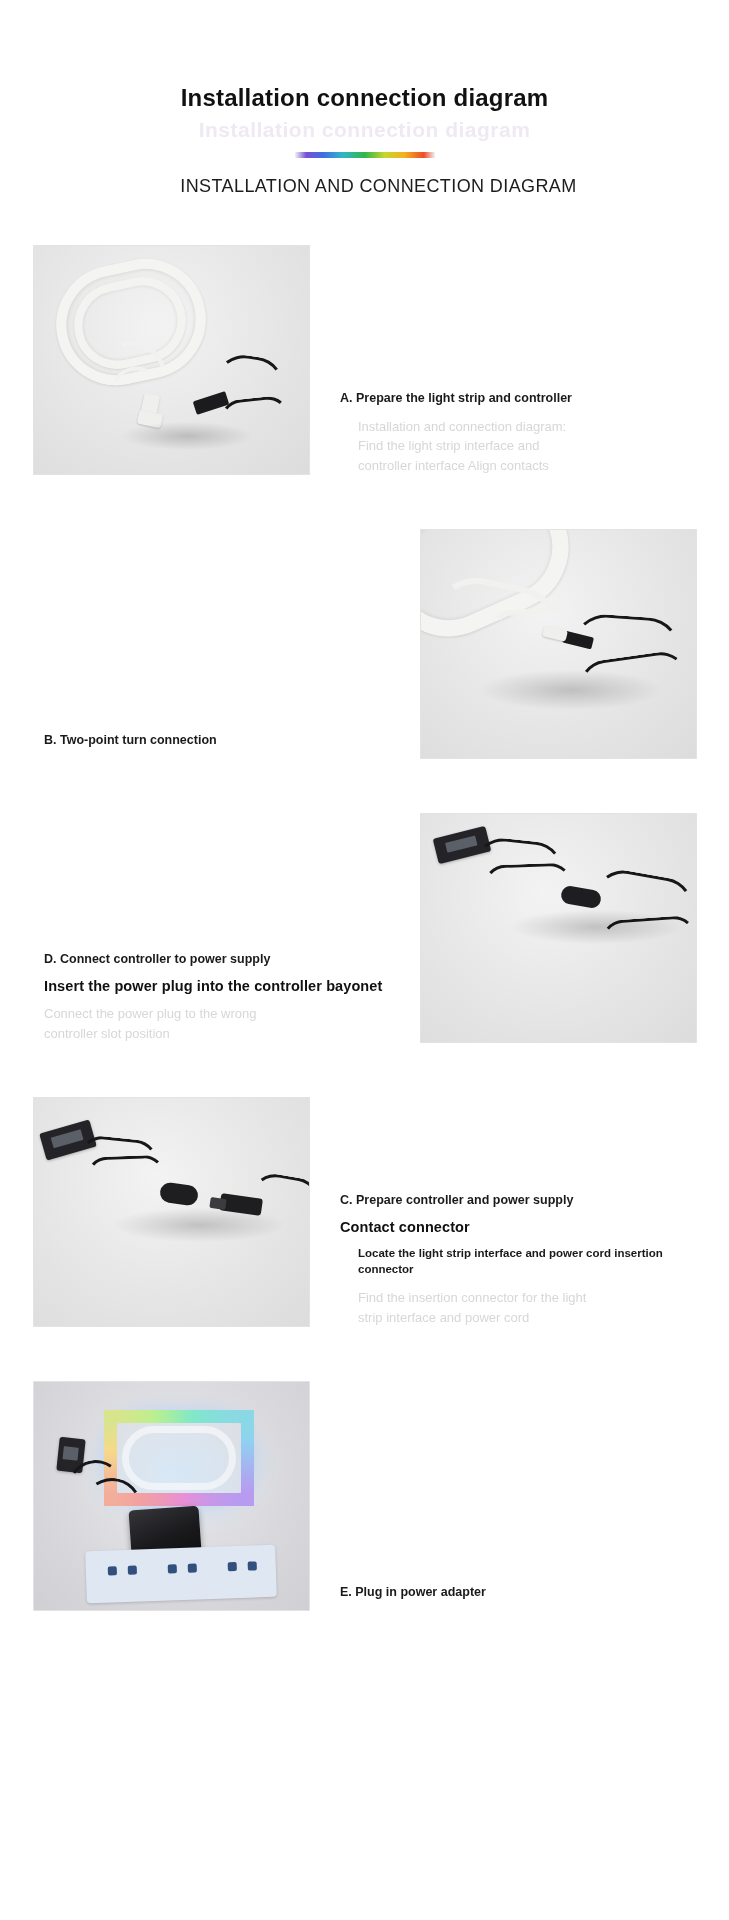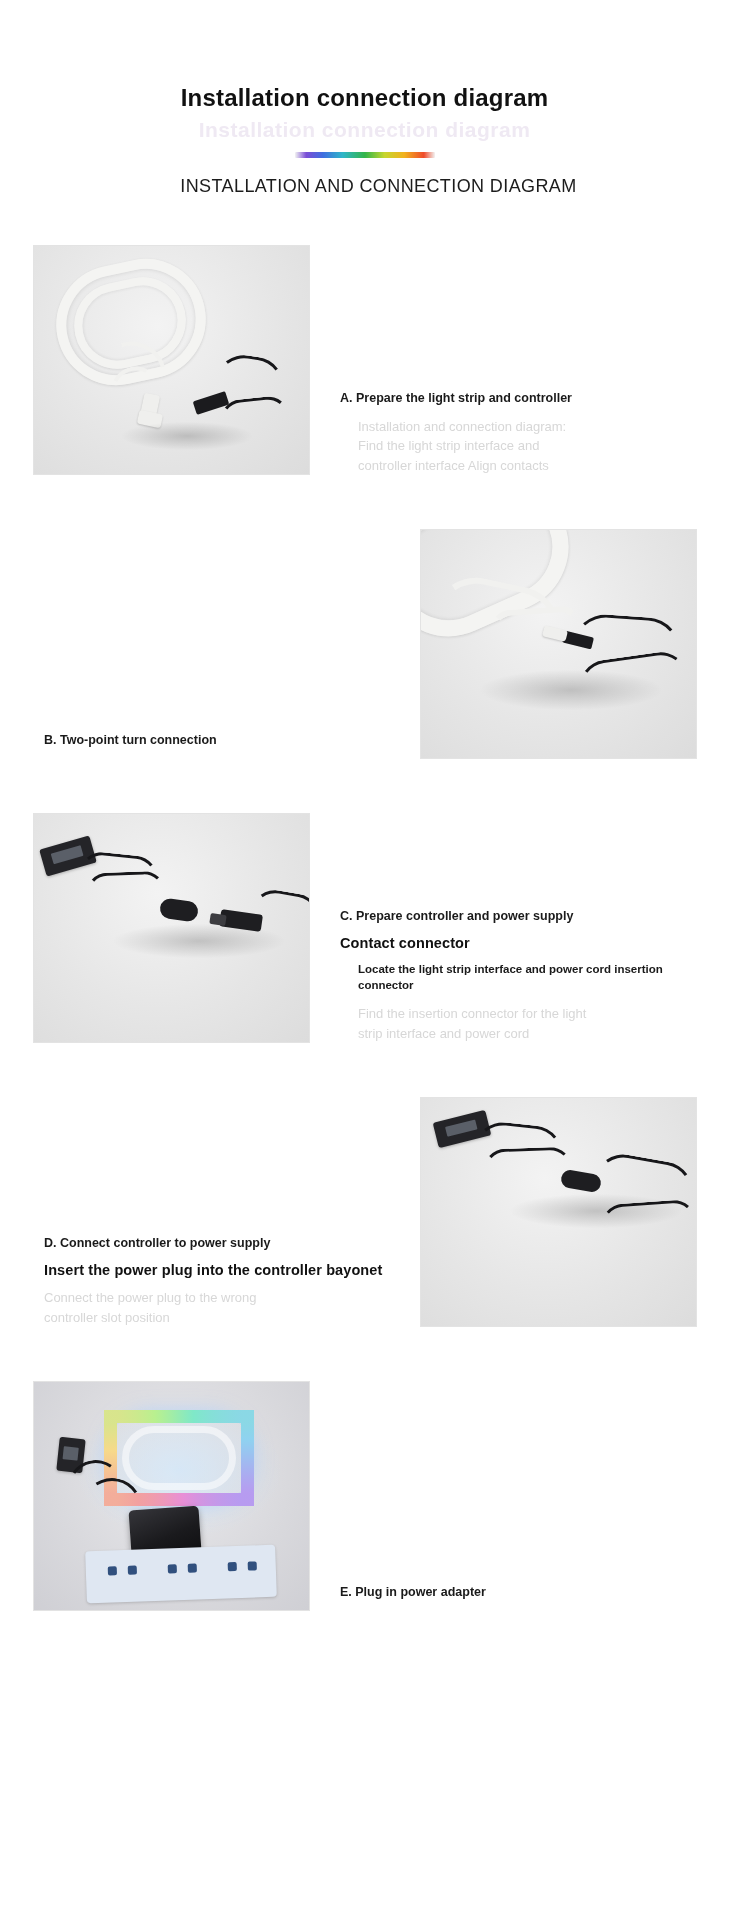--- a/index.html
+++ b/index.html
@@ -254,55 +254,55 @@
         <div class="connector-white" style="left:122px; top:98px; width:24px; height:11px; transform:rotate(14deg);"></div>
         <div class="wire wire-black" style="left:150px; top:86px; width:110px; height:70px; transform:rotate(4deg);"></div>
         <div class="wire wire-black" style="left:158px; top:126px; width:110px; height:56px; transform:rotate(-8deg);"></div>
         <div class="shadow-soft" style="left:60px; top:140px; width:180px; height:40px;"></div>
       </div>
       <div class="text-col">
         <div class="step-title">B. Two-point turn connection</div>
       </div>
     </div>
 
+    <div class="step right-img">
+      <div class="photo">
+        <div class="bg-gray"></div>
+        <div class="inline-box" style="left:14px; top:18px; width:54px; height:26px; transform:rotate(-14deg);"></div>
+        <div class="wire wire-black" style="left:52px; top:26px; width:90px; height:60px; transform:rotate(6deg);"></div>
+        <div class="wire wire-black" style="left:62px; top:50px; width:90px; height:46px; transform:rotate(-2deg);"></div>
+        <div class="barrel" style="left:140px; top:74px; width:40px; height:18px; transform:rotate(10deg); border-radius:9px;"></div>
+        <div class="wire wire-black" style="left:172px; top:60px; width:100px; height:60px; transform:rotate(10deg);"></div>
+        <div class="wire wire-black" style="left:180px; top:104px; width:96px; height:46px; transform:rotate(-4deg);"></div>
+        <div class="shadow-soft" style="left:90px; top:96px; width:170px; height:34px;"></div>
+      </div>
+      <div class="text-col">
+        <div class="step-title">D. Connect controller to power supply</div>
+        <div class="step-big nopad">Insert the power plug into the controller bayonet</div>
+        <div class="step-note nopad">Connect the power plug to the wrong controller slot position</div>
+      </div>
+    </div>
+
     <div class="step left-img">
       <div class="photo">
         <div class="bg-gray"></div>
         <div class="inline-box" style="left:8px; top:28px; width:52px; height:28px; transform:rotate(-16deg);"></div>
         <div class="wire wire-black" style="left:44px; top:40px; width:80px; height:48px; transform:rotate(6deg);"></div>
         <div class="wire wire-black" style="left:52px; top:58px; width:80px; height:44px; transform:rotate(-2deg);"></div>
         <div class="barrel" style="left:126px; top:86px; width:38px; height:20px; transform:rotate(8deg); border-radius:10px;"></div>
         <div class="barrel" style="left:186px; top:98px; width:42px; height:17px; transform:rotate(8deg); border-radius:3px;"></div>
         <div class="barrel-tip" style="left:176px; top:100px; width:16px; height:11px; transform:rotate(8deg);"></div>
         <div class="wire wire-black" style="left:216px; top:78px; width:70px; height:50px; transform:rotate(10deg);"></div>
         <div class="shadow-soft" style="left:80px; top:110px; width:170px; height:34px;"></div>
       </div>
       <div class="text-col">
         <div class="step-title">C. Prepare controller and power supply</div>
         <div class="step-big">Contact connector</div>
         <div class="step-lead">Locate the light strip interface and power cord insertion connector</div>
         <div class="step-note">Find the insertion connector for the light strip interface and power cord</div>
-      </div>
-    </div>
-
-    <div class="step right-img">
-      <div class="photo">
-        <div class="bg-gray"></div>
-        <div class="inline-box" style="left:14px; top:18px; width:54px; height:26px; transform:rotate(-14deg);"></div>
-        <div class="wire wire-black" style="left:52px; top:26px; width:90px; height:60px; transform:rotate(6deg);"></div>
-        <div class="wire wire-black" style="left:62px; top:50px; width:90px; height:46px; transform:rotate(-2deg);"></div>
-        <div class="barrel" style="left:140px; top:74px; width:40px; height:18px; transform:rotate(10deg); border-radius:9px;"></div>
-        <div class="wire wire-black" style="left:172px; top:60px; width:100px; height:60px; transform:rotate(10deg);"></div>
-        <div class="wire wire-black" style="left:180px; top:104px; width:96px; height:46px; transform:rotate(-4deg);"></div>
-        <div class="shadow-soft" style="left:90px; top:96px; width:170px; height:34px;"></div>
-      </div>
-      <div class="text-col">
-        <div class="step-title">D. Connect controller to power supply</div>
-        <div class="step-big nopad">Insert the power plug into the controller bayonet</div>
-        <div class="step-note nopad">Connect the power plug to the wrong controller slot position</div>
       </div>
     </div>
 
     <div class="step left-img">
       <div class="photo">
         <div class="bg-gray" style="background:radial-gradient(ellipse at 50% 40%, #e9e9ec 0%, #d9d9dd 60%, #cfcfd4 100%);"></div>
         <div class="glow" style="left:40px; top:18px; width:210px; height:140px;"></div>
         <div class="rgb-coil" style="left:70px; top:28px; width:150px; height:96px;"></div>
         <div class="rgb-coil2" style="left:88px; top:44px; width:114px; height:64px;"></div>
         <div class="inline-box" style="left:24px; top:56px; width:26px; height:34px; transform:rotate(6deg);"></div>

